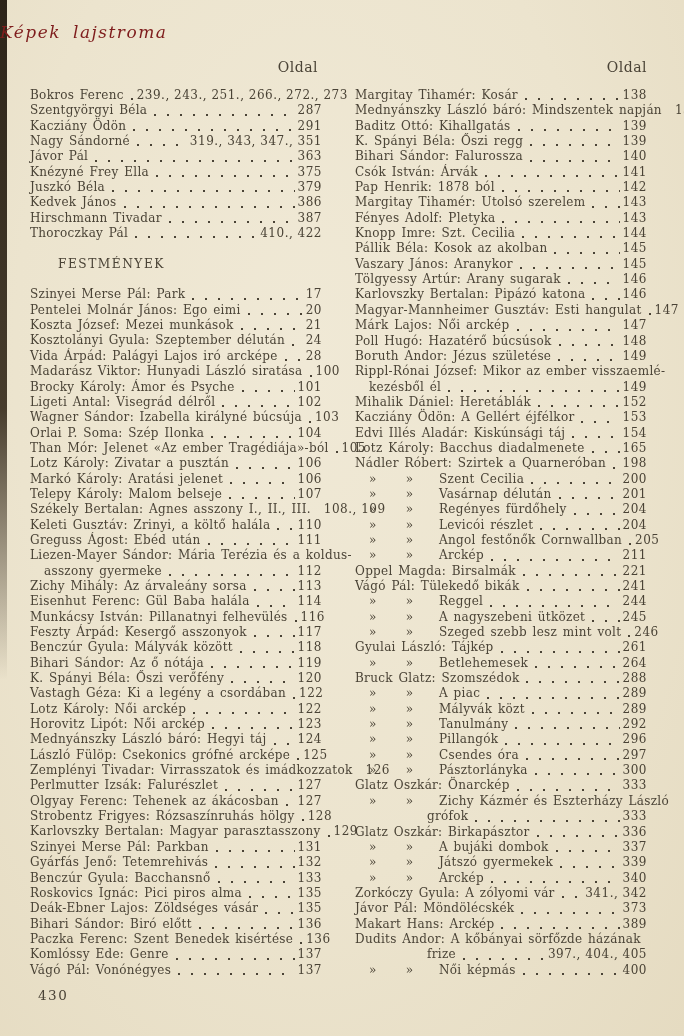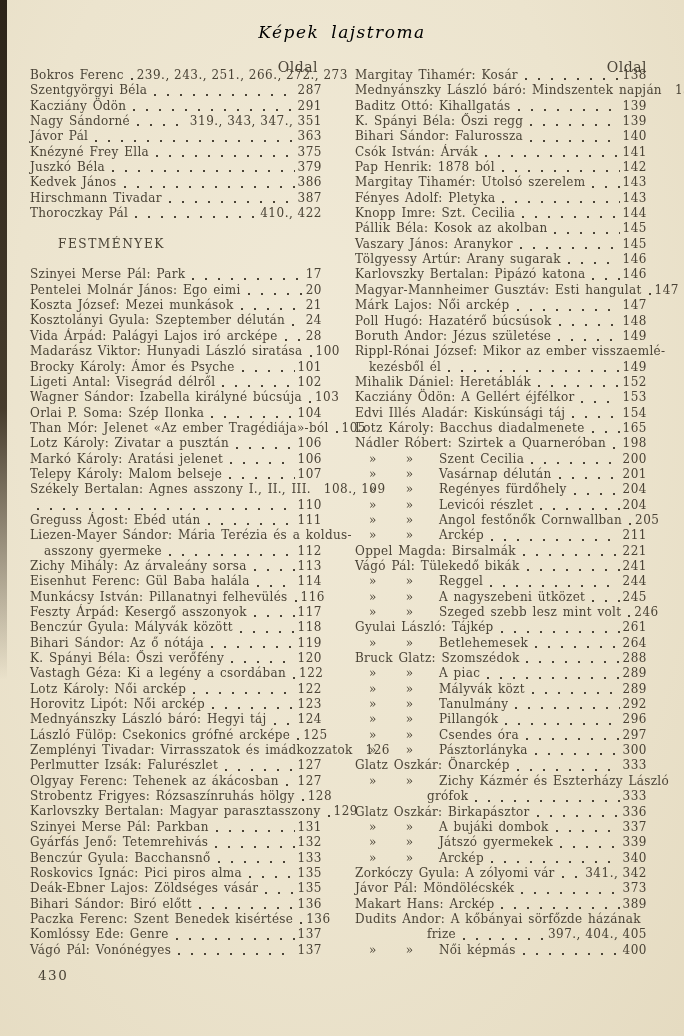--- a/index.html
+++ b/index.html
@@ -7,27 +7,27 @@
     width:684px;height:1036px;position:relative;overflow:hidden;
     background:radial-gradient(ellipse at 45% 35%, #f0e9d6 0%, #ece4ce 55%, #e5dbc1 100%);
     font-family:"DejaVu Serif","Liberation Serif",serif;
     color:#4a4336;
   }
   .edge-shadow{
     position:absolute;left:0;top:0;width:7px;height:680px;
     background:linear-gradient(to bottom, rgba(28,20,10,0.92) 0%, rgba(42,31,16,0.85) 60%, rgba(42,31,16,0) 100%);
   }
   .page-title{
-    position:absolute;top:22px;left:0;width:684px;text-align:center;
-    font-style:italic;font-size:17px;letter-spacing:1.5px;word-spacing:5px;color:#000000;
+    position:absolute;top:22px;left:0;width:684px;
+    font-style:italic;font-size:17px;letter-spacing:1.5px;word-spacing:5px;color:#7f1d1d;
   }
   .col-header{position:absolute;top:59px;font-size:14px;letter-spacing:0.5px;}
   #oldal-left{left:30px;width:288px;text-align:right;}
   #oldal-right{left:355px;width:292px;text-align:right;}
-  .column{position:absolute;top:68px;width:292px;font-size:12px;}
+  .column{position:absolute;top:88px;width:292px;font-size:12px;}
   #col-left{left:30px;}
   #col-right{left:355px;}
   .line{display:flex;align-items:baseline;line-height:15.35px;white-space:nowrap;}
   .text{flex:0 0 auto;letter-spacing:0.3px;word-spacing:1.5px;}
   .filler{flex:1 1 auto;min-width:4px;height:10px;align-self:flex-end;margin:0 3px 1px 6px;}
   .filler.dots{
     background-image:radial-gradient(circle at 2px 7px, #4a4336 1.05px, rgba(0,0,0,0) 1.5px);
     background-size:13px 10px;background-repeat:repeat-x;
   }
   .pages{flex:0 0 auto;letter-spacing:0.5px;}
@@ -223,20 +223,21 @@
         </div>
         <div class="entry">
           <div class="line">
             <span class="text">Székely Bertalan: Agnes asszony I., II., III.</span>
             <span class="filler"></span>
             <span class="pages">108., 109</span>
           </div>
         </div>
         <div class="entry">
           <div class="line">
+            <span class="text">Keleti Gusztáv: Zrinyi, a költő halála</span>
             <span class="filler dots"></span>
             <span class="pages">110</span>
           </div>
         </div>
         <div class="entry">
           <div class="line">
             <span class="text">Greguss Ágost: Ebéd után</span>
             <span class="filler dots"></span>
             <span class="pages">111</span>
           </div>

